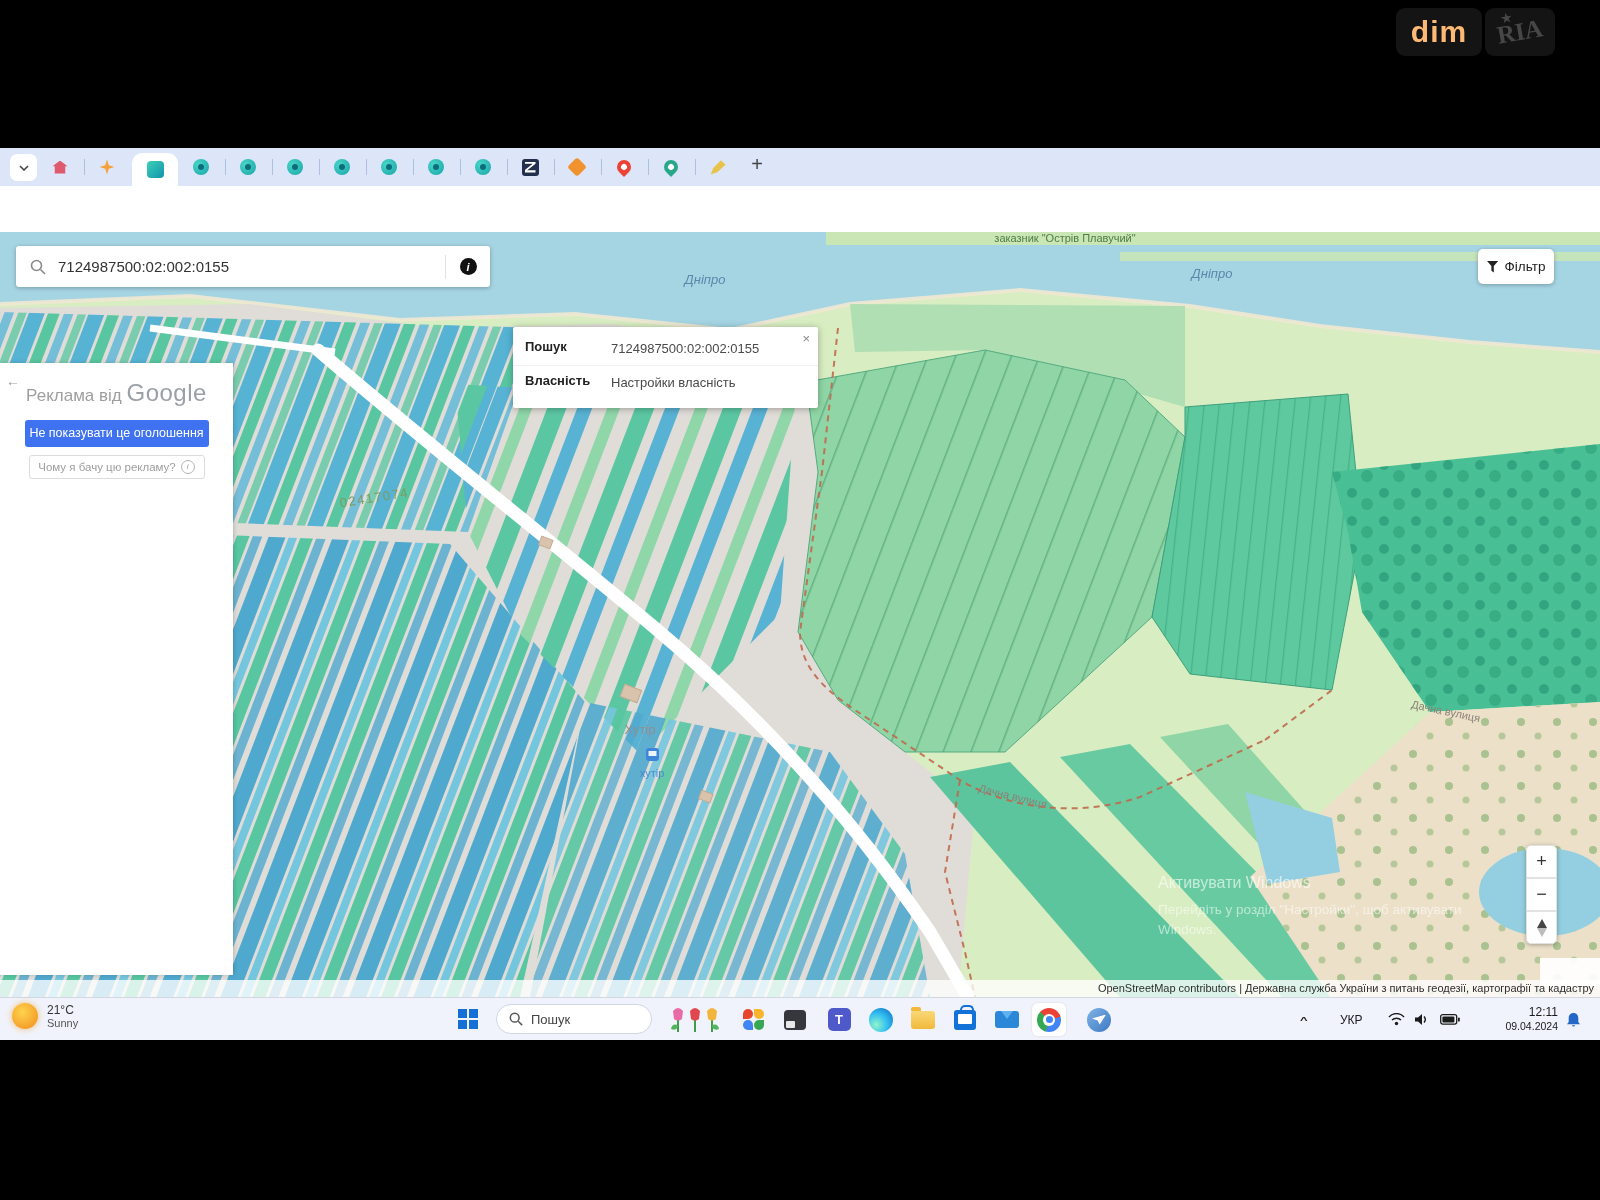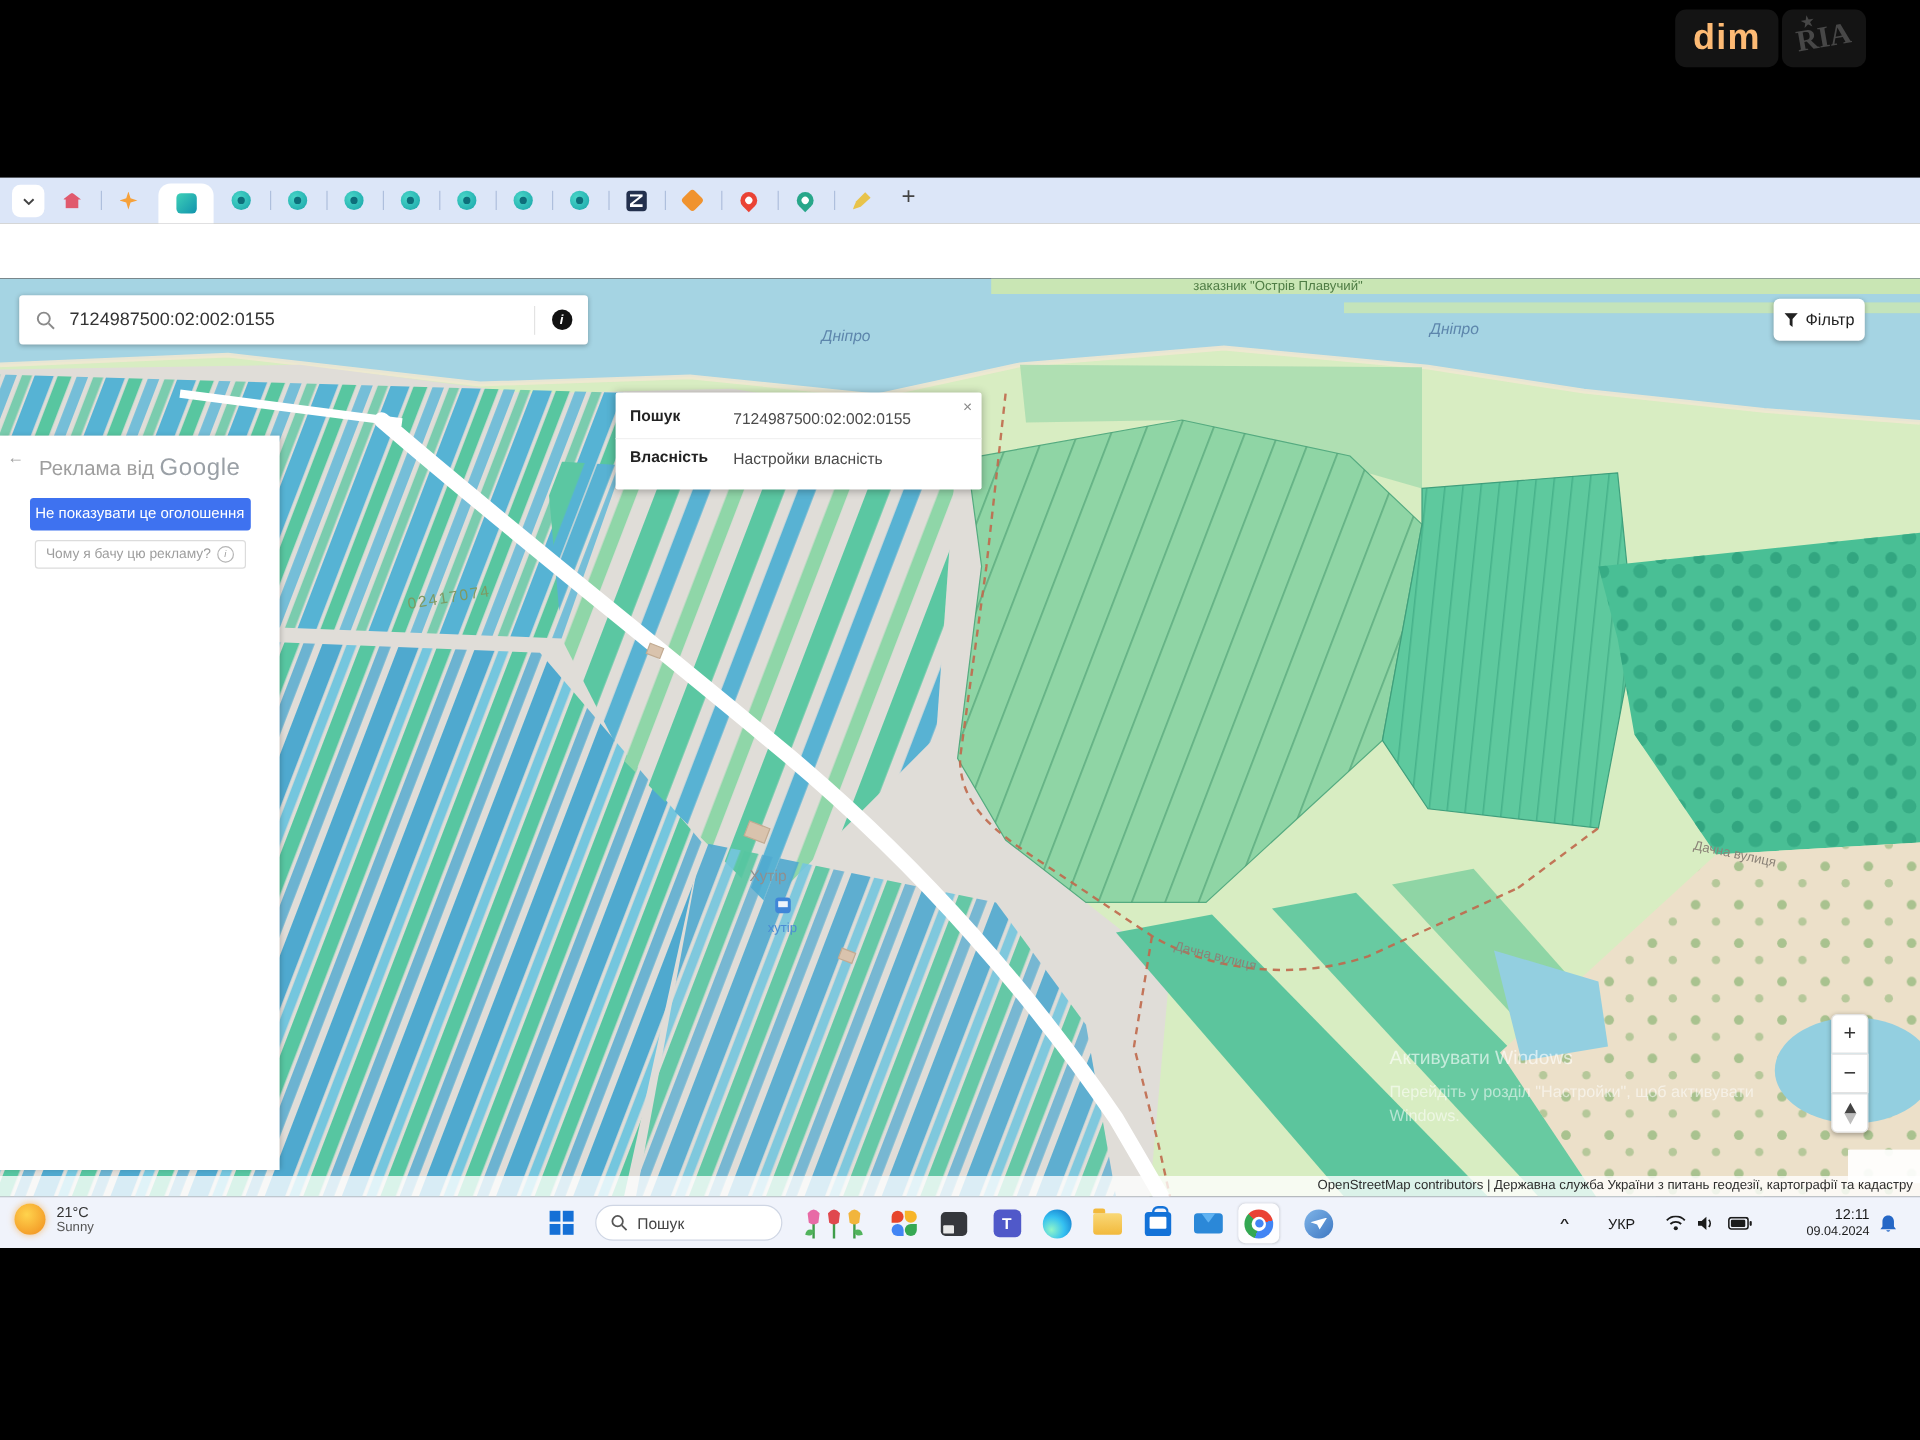--- a/index.html
+++ b/index.html
@@ -73,21 +73,21 @@
   #popup{left:513px;top:327px;width:305px;background:#fff;border-radius:2px;box-shadow:0 1px 7px rgba(0,0,0,.3);padding:5px 0 10px;}
   .prow{display:flex;padding:7px 12px 6px 12px;}
   .prow + .prow{border-top:1px solid #f1f1f1;}
   .plabel{width:86px;flex-shrink:0;font-weight:700;font-size:13px;color:#222;}
   .pvalue{flex:1;font-size:13px;color:#4a4a4a;line-height:1.5;}
   .pclose{position:absolute;right:8px;top:4px;font-size:13px;color:#888;}
 
   #adpanel{left:0;top:363px;width:233px;height:612px;background:#fff;box-shadow:1px 0 4px rgba(0,0,0,.18);}
   .ad-back{position:absolute;left:6px;top:10px;font-size:14px;color:#9e9e9e;}
   .ad-title{margin-top:16px;text-align:center;color:#9e9e9e;font-size:17px;}
-  .ad-brand{font-size:20px;color:#9aa0a6;font-weight:500;letter-spacing:.5px;}
+  .ad-brand{font-size:24px;color:#9aa0a6;font-weight:500;letter-spacing:.5px;}
   .ad-hide{display:block;width:176px;margin:13px auto 0;background:#3e72f0;color:#fff;font-size:12.5px;border-radius:3px;text-align:center;padding:5px 4px;line-height:1.35;}
   .ad-why{width:176px;margin:8px auto 0;border:1px solid #dcdcdc;border-radius:3px;color:#9e9e9e;font-size:11.5px;text-align:center;padding:4px 2px;display:flex;align-items:center;justify-content:center;gap:5px;box-sizing:border-box;}
   .whyinfo{width:12px;height:12px;border:1px solid #b5b5b5;border-radius:50%;font-size:8px;color:#9e9e9e;display:flex;align-items:center;justify-content:center;font-style:italic;flex-shrink:0;}
 
   #zoomctl{left:1526px;top:845px;width:31px;box-shadow:0 1px 4px rgba(0,0,0,.3);border-radius:5px;}
   .zbtn{width:31px;height:33px;background:#fff;border:1px solid #e2e2e2;box-sizing:border-box;display:flex;align-items:center;justify-content:center;font-size:18px;color:#333;flex-direction:column;}
   .zbtn:first-child{border-radius:5px 5px 0 0;}
   .zbtn:last-child{border-radius:0 0 5px 5px;}
   .tri-up{width:0;height:0;border-left:5px solid transparent;border-right:5px solid transparent;border-bottom:9px solid #444;}
   .tri-dn{width:0;height:0;border-left:5px solid transparent;border-right:5px solid transparent;border-top:9px solid #bdbdbd;}

